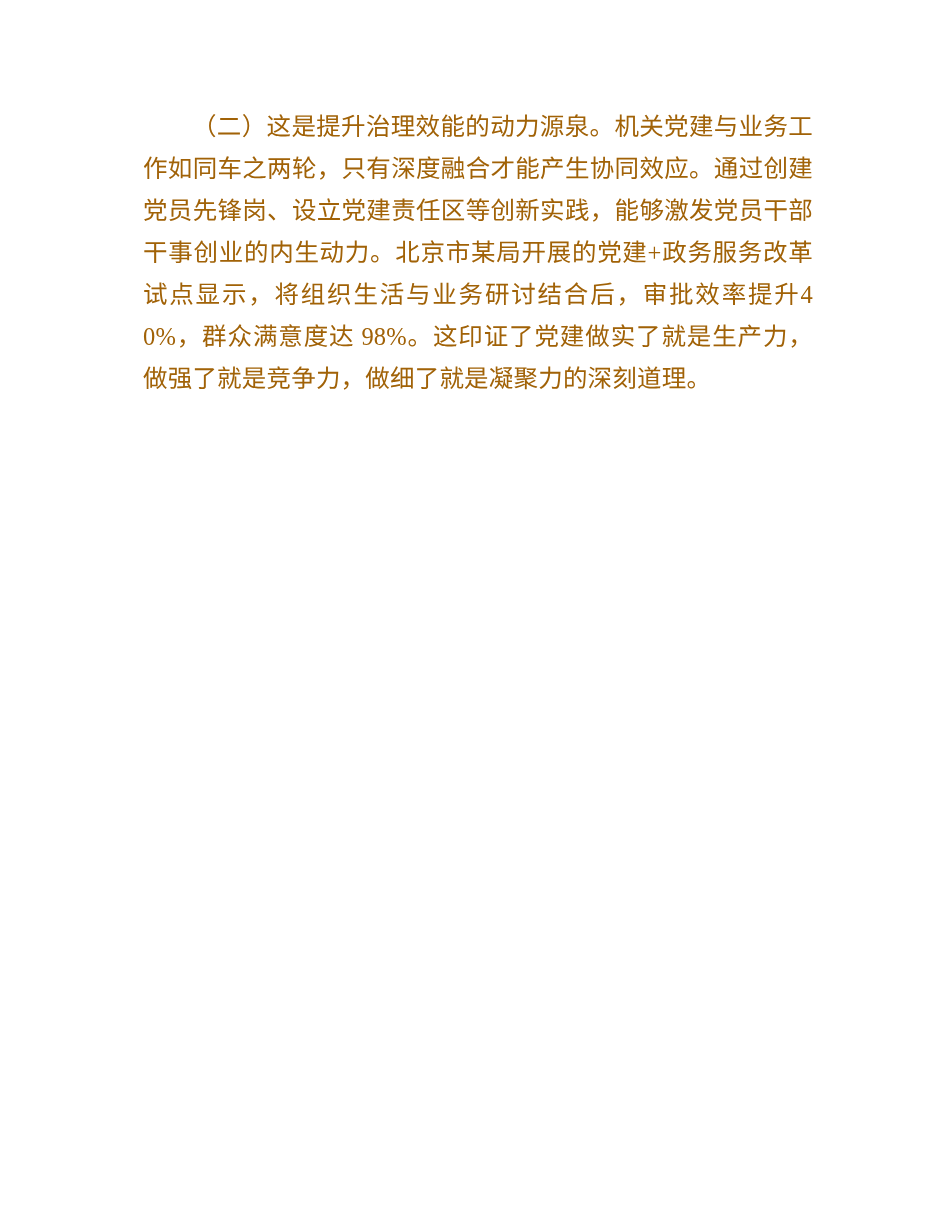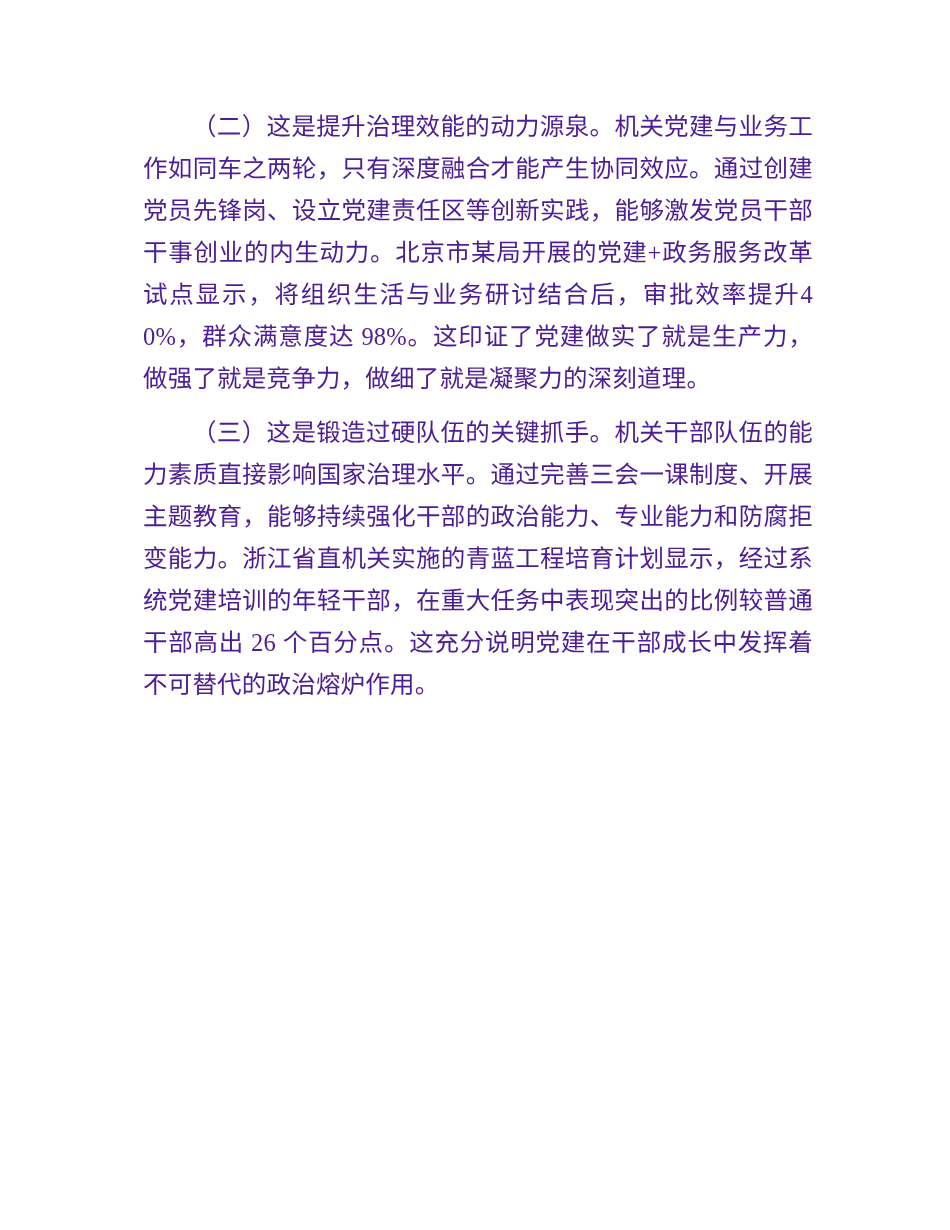--- a/index.html
+++ b/index.html
@@ -18,30 +18,29 @@
     height: 1230px;
     background: #ffffff;
     padding: 106px 137px 0 143px;
     font-family: "Liberation Serif", "DejaVu Serif", serif;
     color: #000000;
   }
   .para {
     margin: 0;
     font-size: 24.5px;
     line-height: 42px;
-    color: #4c1d95;
+    color: #a16207;
     text-align: justify;
     text-justify: inter-character;
     text-indent: 2em;
     letter-spacing: 0.2px;
     word-break: break-all;
   }
   .para + .para {
     margin-top: 12px;
   }
 </style>
 </head>
 <body>
 
 <div class="page">
   <p class="para">（二）这是提升治理效能的动力源泉。机关党建与业务工作如同车之两轮，只有深度融合才能产生协同效应。通过创建党员先锋岗、设立党建责任区等创新实践，能够激发党员干部干事创业的内生动力。北京市某局开展的党建+政务服务改革试点显示，将组织生活与业务研讨结合后，审批效率提升40%，群众满意度达 98%。这印证了党建做实了就是生产力，做强了就是竞争力，做细了就是凝聚力的深刻道理。</p>
-  <p class="para">（三）这是锻造过硬队伍的关键抓手。机关干部队伍的能力素质直接影响国家治理水平。通过完善三会一课制度、开展主题教育，能够持续强化干部的政治能力、专业能力和防腐拒变能力。浙江省直机关实施的青蓝工程培育计划显示，经过系统党建培训的年轻干部，在重大任务中表现突出的比例较普通干部高出 26 个百分点。这充分说明党建在干部成长中发挥着不可替代的政治熔炉作用。</p>
 </div>
 
 </body></html>

